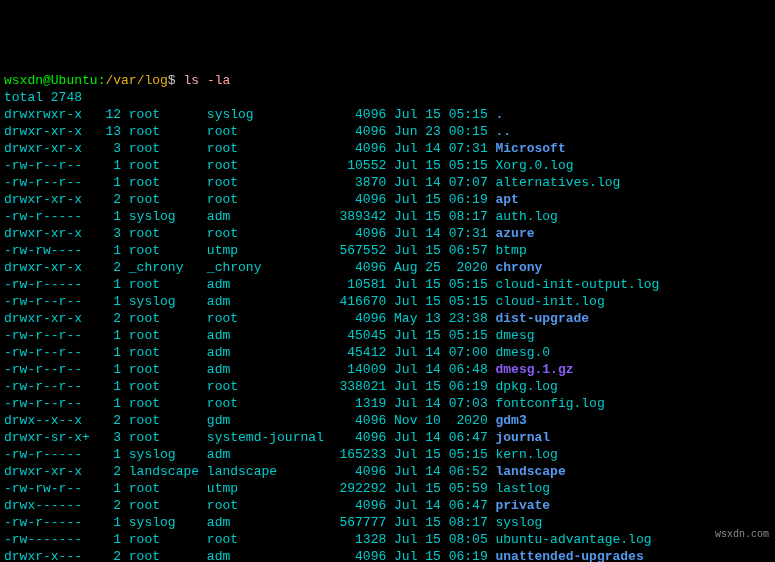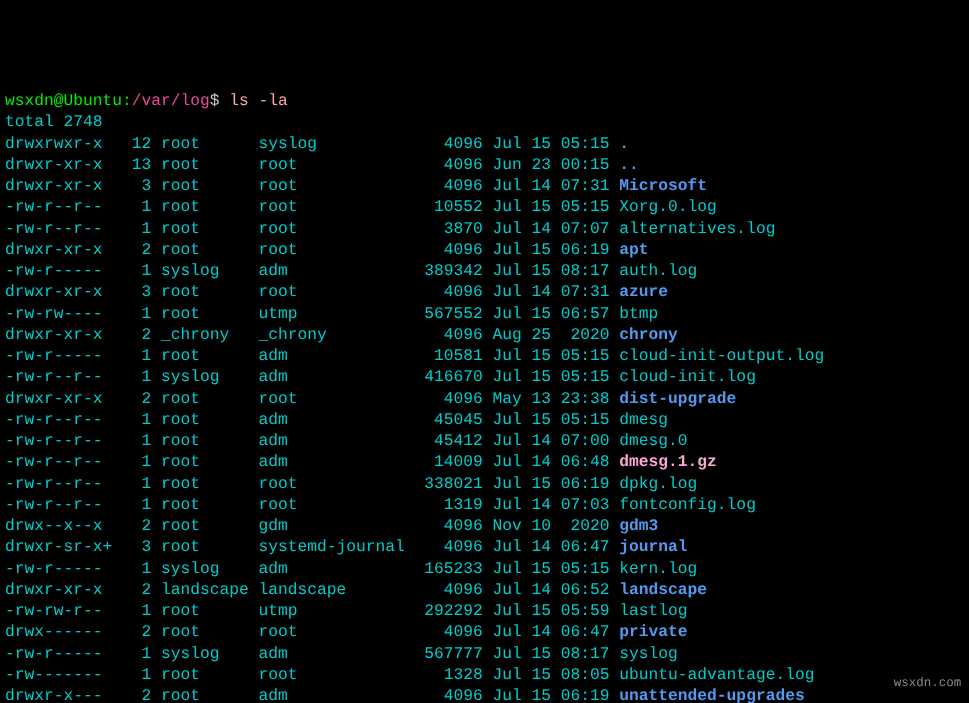--- a/index.html
+++ b/index.html
@@ -8,31 +8,31 @@
       background: #000000;
       font-family: 'Consolas', 'Monaco', 'Courier New', monospace;
       font-size: 13px;
       line-height: 17px;
       white-space: pre;
       color: #00cccc;
       width: 767px;
       overflow: hidden;
     }
     .prompt-user { color: #00ee00; }
-    .prompt-path { color: #ec4899; }
+    .prompt-path { color: #eab308; }
     .prompt-dollar { color: #cccccc; }
     .cmd { color: #fca5a5; }
     .total { color: #00cccc; }
     .dir { color: #5599ee; font-weight: bold; }
-    .arc { color: #f9a8d4; font-weight: bold; }
+    .arc { color: #8b5cf6; font-weight: bold; }
     .plain { color: #00cccc; text-align: right; }
     .row { display: block; }
     .watermark {
       position: fixed;
-      bottom: 6px;
+      bottom: 19px;
       right: 6px;
       color: #888;
       font-size: 10px;
     }
   </style>
 </head>
 <body>
 
 
 

